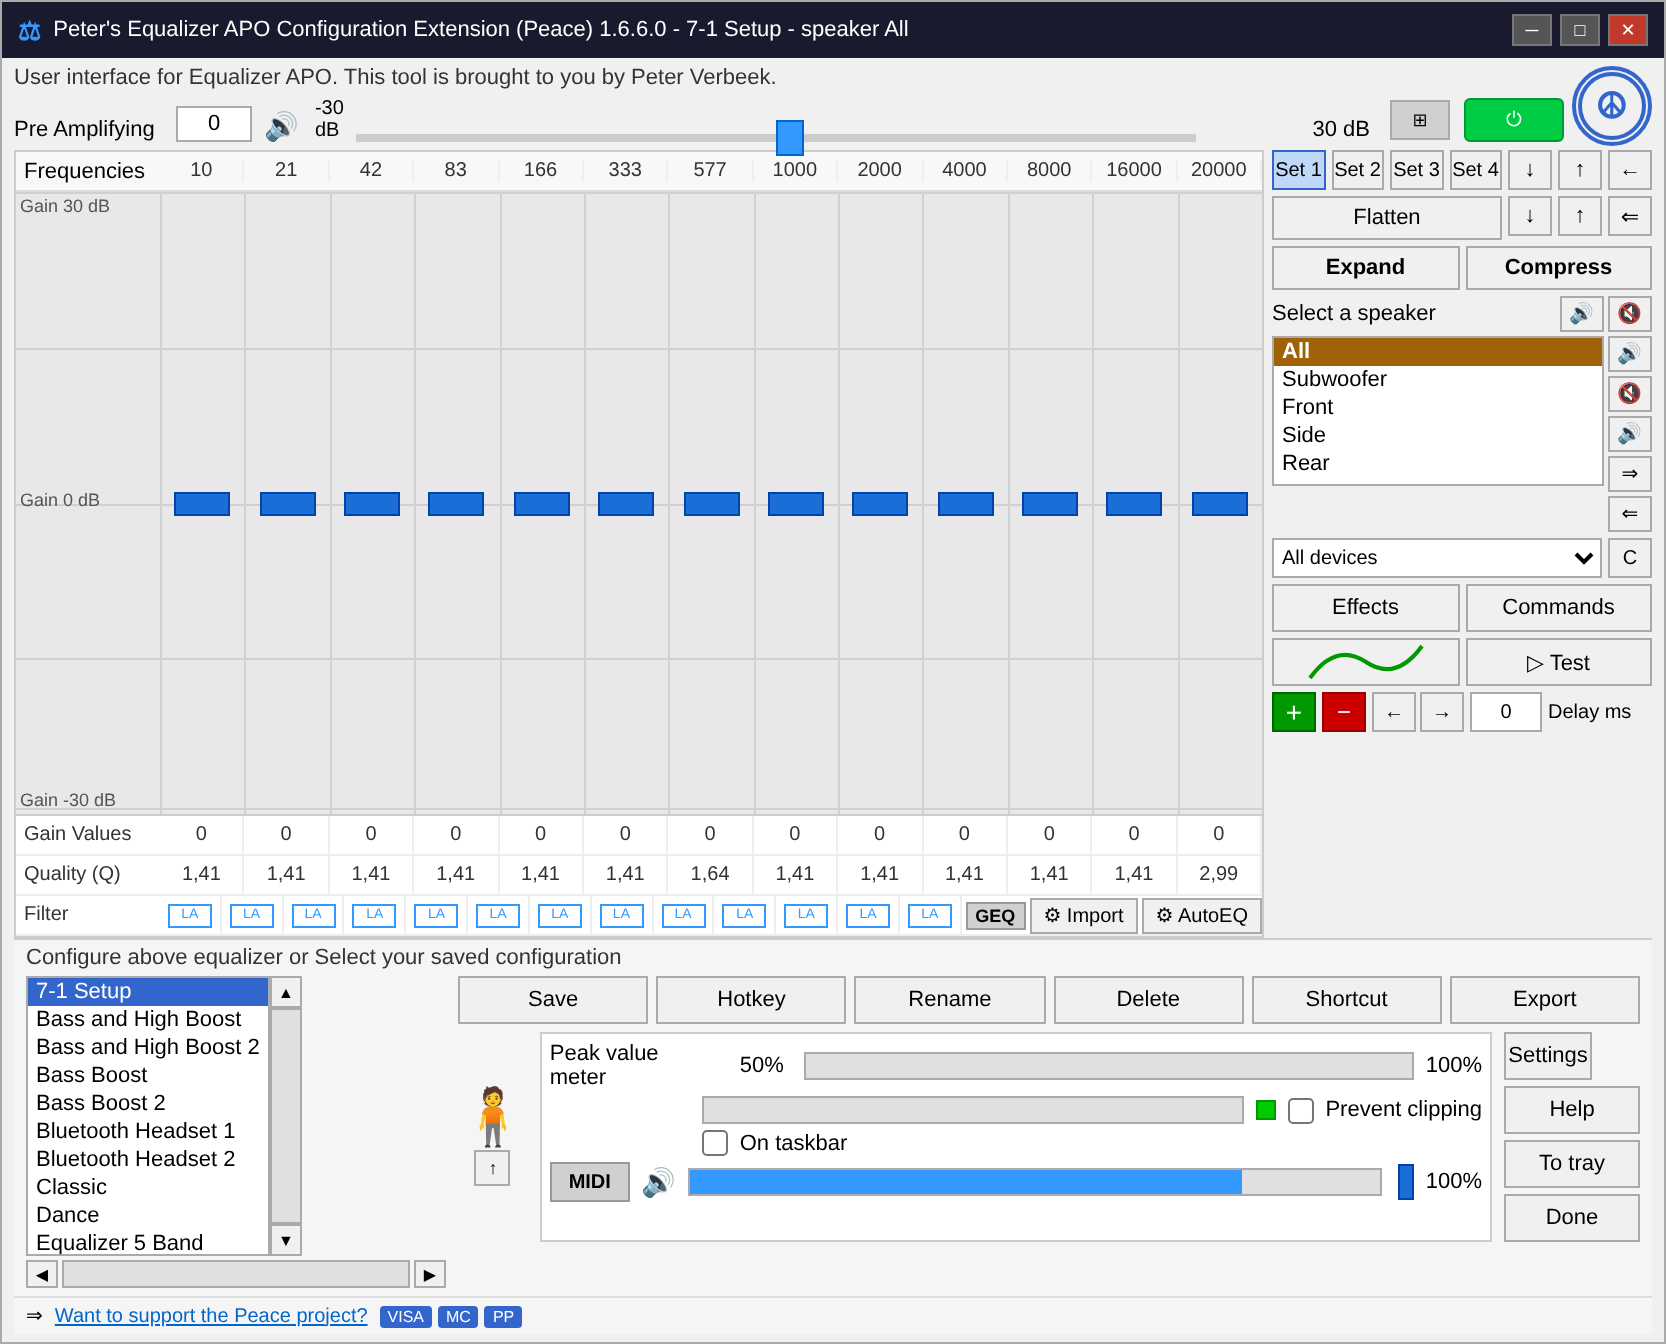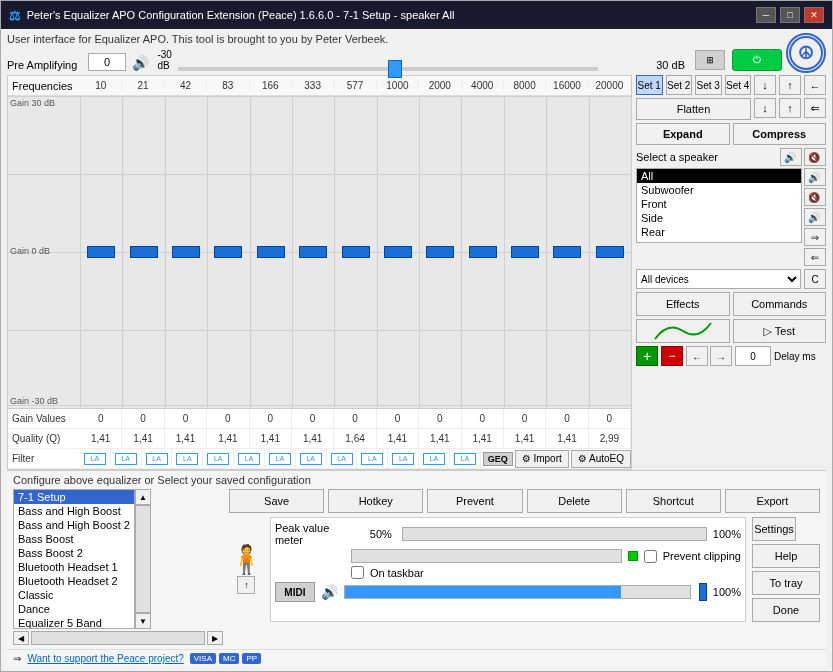--- a/index.html
+++ b/index.html
@@ -351,21 +351,21 @@
       border: 1px solid #aaa;
       background: white;
       height: 75px;
       overflow-y: auto;
     }
     .speaker-item {
       padding: 1px 4px;
       font-size: 11px;
       cursor: pointer;
     }
-    .speaker-item.selected { background: #000000; color: white; }
+    .speaker-item.selected { background: #a16207; color: white; font-weight: bold; }
     .speaker-side-btns {
       display: flex;
       flex-direction: column;
       gap: 2px;
     }
     .side-icon-btn {
       width: 22px;
       height: 18px;
       background: #f0f0f0;
       border: 1px solid #aaa;
@@ -992,21 +992,21 @@
             <div style="flex:1;height:14px;background:#e0e0e0;border:1px solid #aaa;"></div>
             <div style="width:16px;height:14px;background:#f0f0f0;border:1px solid #aaa;font-size:8px;display:flex;align-items:center;justify-content:center;cursor:pointer;">▶</div>
           </div>
         </div>
 
         <div class="right-config">
 
           <div class="config-buttons-row">
             <div class="config-btn">Save</div>
             <div class="config-btn">Hotkey</div>
-            <div class="config-btn">Prevent</div>
+            <div class="config-btn">Rename</div>
             <div class="config-btn">Delete</div>
             <div class="config-btn">Shortcut</div>
             <div class="config-btn">Export</div>
           </div>
 
           <div style="display:flex;gap:6px;">
 
             <div style="display:flex;flex-direction:column;align-items:center;justify-content:center;gap:2px;">
               <div style="font-size:28px;color:#3366cc;line-height:1;">🧍</div>
               <div style="display:flex;gap:2px;">

